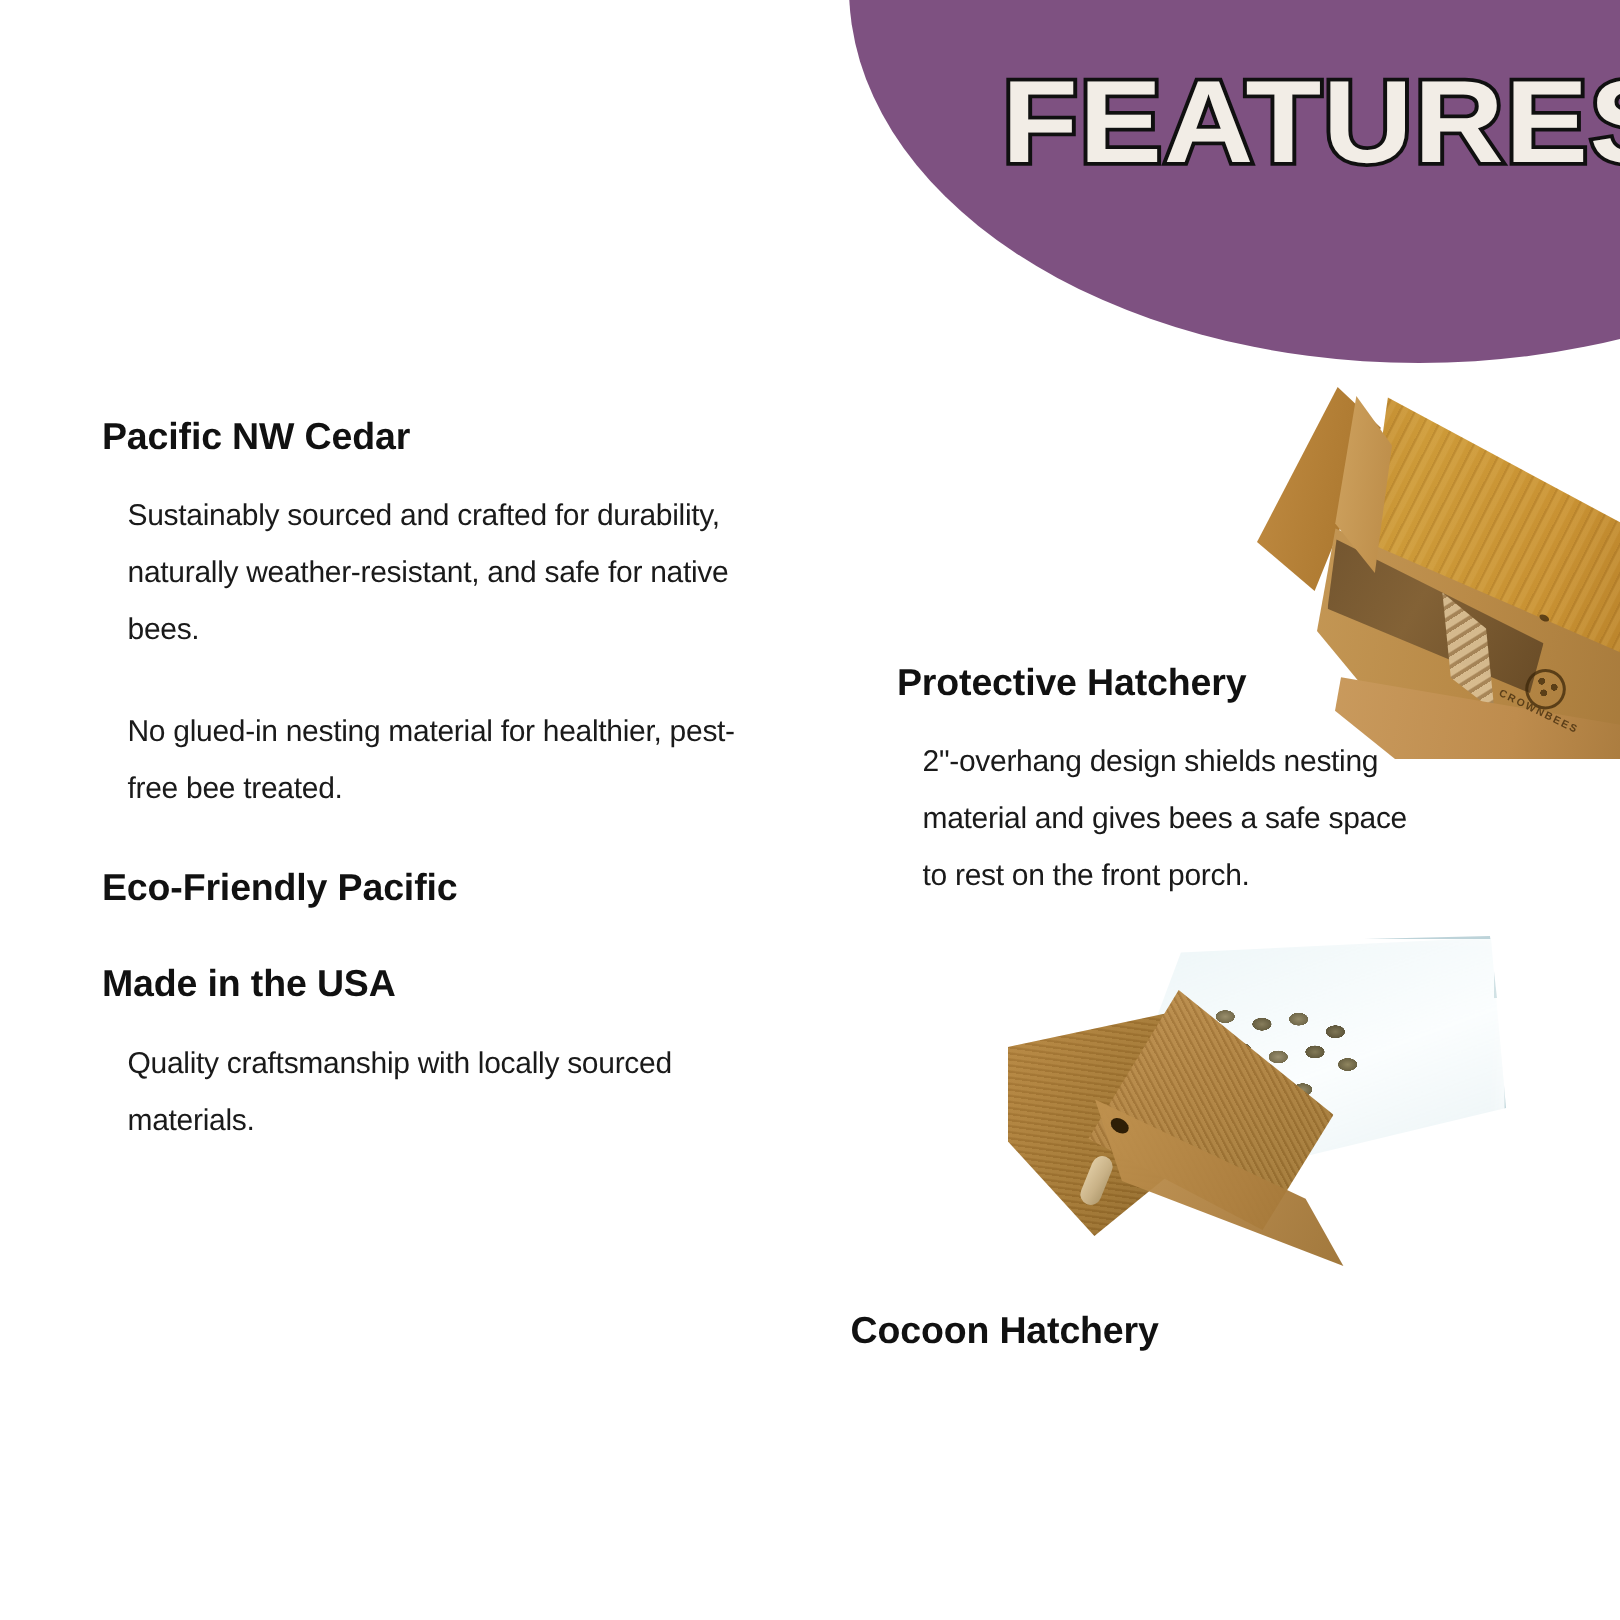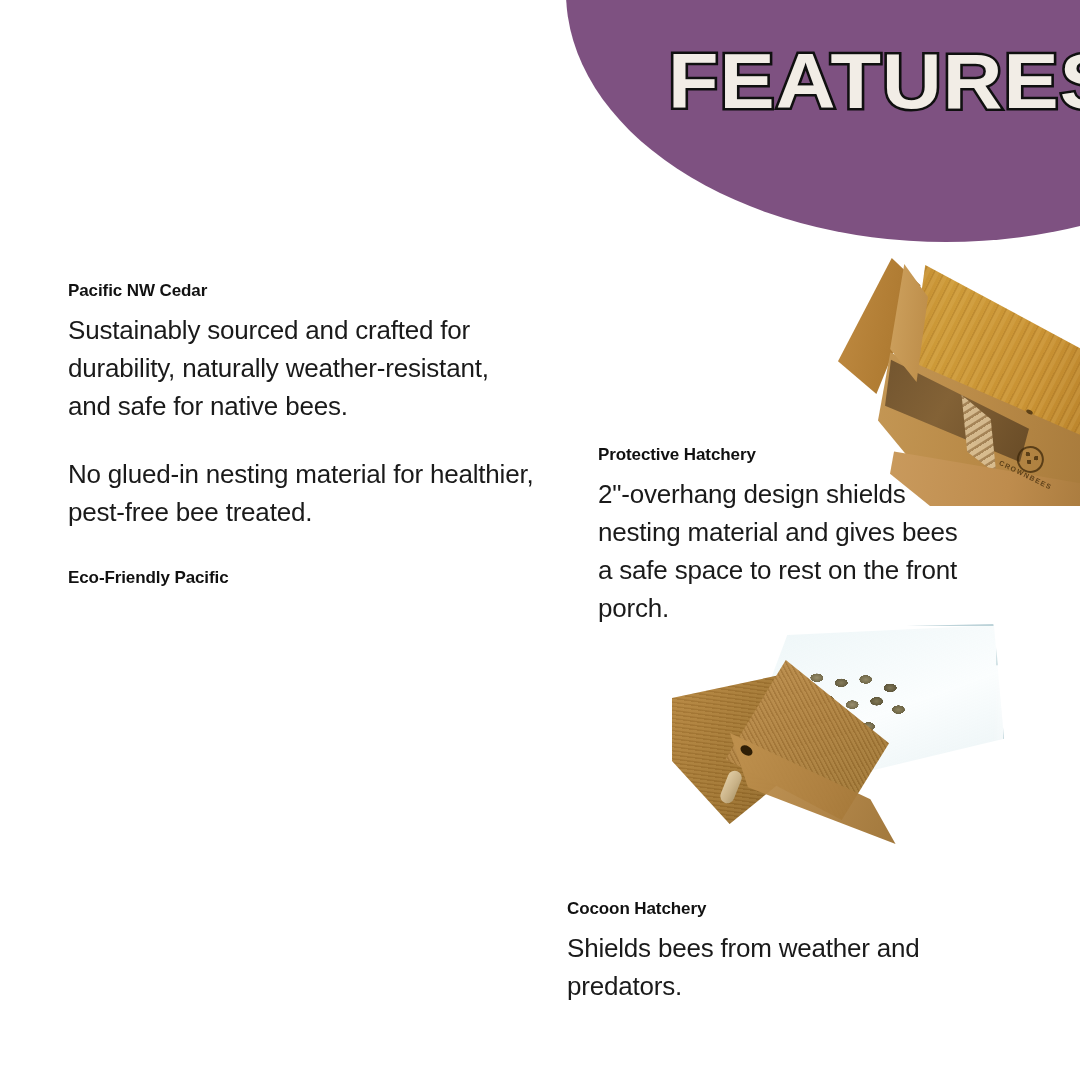--- a/index.html
+++ b/index.html
@@ -60,42 +60,42 @@
   .col-right-a {
     position: absolute;
     left: 598px;
     top: 438px;
     width: 372px;
     z-index: 4;
   }
   .col-right-b {
     position: absolute;
     left: 567px;
-    top: 892px;
+    top: 870px;
     width: 400px;
     z-index: 4;
   }
 
   .feature-block { margin-bottom: 30px; }
   .feature-block:last-child { margin-bottom: 0; }
 
   .feature-title {
-    font-size: 17px;
+    font-size: 25px;
     font-weight: bold;
     color: #111111;
     line-height: 34px;
     margin: 0 0 3px 0;
     letter-spacing: -0.1px;
   }
   .feature-body {
-    font-size: 26px;
+    font-size: 20px;
     font-weight: normal;
     color: #1a1a1a;
     line-height: 38px;
-    margin: 0;
+    margin: 17px;
     letter-spacing: -0.2px;
   }
 
   
   .beehouse {
     position: absolute;
     left: 838px;
     top: 248px;
     width: 260px;
     height: 275px;
@@ -350,20 +350,24 @@
     </div>
 
     <div class="feature-block">
       <p class="feature-body">No glued-in nesting material for healthier, pest-free bee treated.</p>
     </div>
 
     <div class="feature-block">
       <p class="feature-title">Eco-Friendly Pacific</p>
     </div>
 
+    <div class="feature-block">
+      <p class="feature-title">Made in the USA</p>
+      <p class="feature-body">Quality craftsmanship with locally sourced materials.</p>
+    </div>
 
   </div>
 
   <div class="beehouse">
     <div class="bh-roof-left"></div>
     <div class="bh-roof-main"></div>
     <div class="bh-front-wall"></div>
     <div class="bh-cavity"></div>
     <div class="bh-tubes"></div>
     <div class="bh-peak-fascia"></div>
@@ -389,17 +393,16 @@
     <div class="ht-wedge-left"></div>
     <div class="ht-wedge-top"></div>
     <div class="ht-wedge-front"></div>
     <div class="ht-hole"></div>
     <div class="ht-dowel"></div>
   </div>
 
   <div class="col-right-b">
     <div class="feature-block">
       <p class="feature-title">Cocoon Hatchery</p>
-      <p class="feature-body">Shields bees from weather and predators.</p>
     </div>
   </div>
 
 </div>
 
 </body></html>

